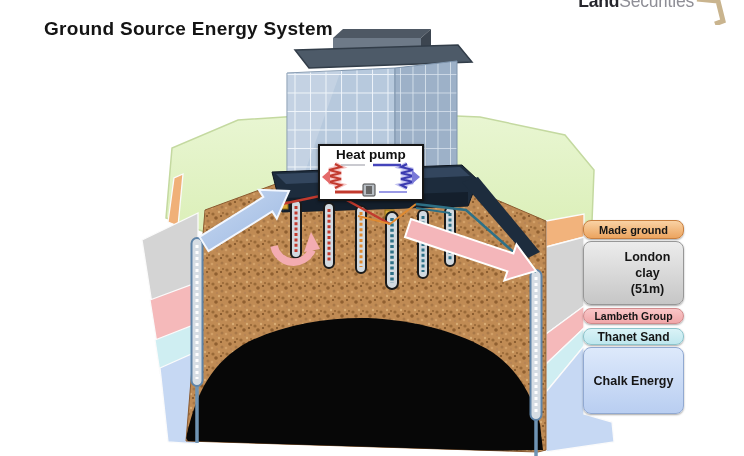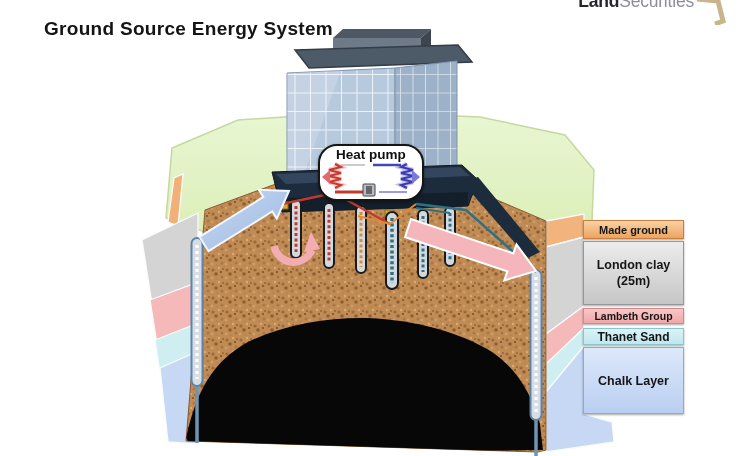--- a/index.html
+++ b/index.html
@@ -14,35 +14,35 @@
   .logo{
     position:absolute;top:-9px;right:18px;display:flex;align-items:flex-start;
     white-space:nowrap;
   }
   .logo .land{font-size:17.5px;font-weight:bold;color:#26262c;letter-spacing:-0.2px;}
   .logo .securities{font-size:17.5px;font-weight:normal;color:#8e8e96;letter-spacing:-0.2px;}
   .logo svg{margin-left:2px;margin-top:2px;}
   svg.diagram{position:absolute;left:0;top:0;}
   .heatpump{
     position:absolute;left:318px;top:144px;width:106px;height:57px;
-    background:#ffffff;border:2.5px solid #151515;border-radius:19px;
+    background:#ffffff;border:2.5px solid #151515;border-radius:0;
     box-shadow:0 1px 3px rgba(0,0,0,.45);box-sizing:border-box;text-align:center;
   }
   .heatpump .hp-label{font-size:13.5px;font-weight:bold;color:#101010;line-height:15px;margin-top:1px;}
   .legend{position:absolute;left:583px;top:0;width:101px;}
   .legend .row{
     position:absolute;left:0;width:101px;box-sizing:border-box;
     display:flex;flex-direction:column;align-items:center;justify-content:center;
     font-weight:bold;color:#151515;text-align:center;
-    box-shadow:0 1px 2px rgba(0,0,0,.35);border-radius:0;
+    box-shadow:0 1px 2px rgba(0,0,0,.35);border-radius:8px;
   }
   .row.made-ground{top:220px;height:19px;font-size:11px;
     background:linear-gradient(#f9d2a4,#eca45f);border:1px solid #c87f3f;}
   .row.london-clay{top:241px;height:64px;font-size:12.5px;line-height:16px;
-    background:linear-gradient(#ececec,#c6c6c6);border:1px solid #979797;}
+    background:linear-gradient(#ececec,#c6c6c6);border:1px solid #979797;padding-left:28px;}
   .row.lambeth{top:308px;height:16px;font-size:10.5px;
     background:linear-gradient(#f9c6c7,#f0a7a9);border:1px solid #d18a8c;}
   .row.thanet{top:328px;height:17px;font-size:12px;
     background:linear-gradient(#daf3f7,#bfe7ee);border:1px solid #8cc4cc;text-align:center;}
   .row.chalk{top:347px;height:67px;font-size:12.5px;
     background:linear-gradient(#dde9fb,#b9cef1);border:1px solid #91a9d1;}
 </style>
 </head>
 <body>
 
@@ -206,26 +206,26 @@
       <rect x="45" y="24" width="6" height="8" fill="#666"></rect>
     </svg>
   </div>
 
   <div class="legend">
     <div class="row made-ground">
       <span>Made ground</span>
     </div>
     <div class="row london-clay">
       <span>London clay</span>
-      <span>(25m)</span>
+      <span>(51m)</span>
     </div>
     <div class="row lambeth">
       <span>Lambeth Group</span>
     </div>
     <div class="row thanet">
       <span>Thanet Sand</span>
     </div>
     <div class="row chalk">
-      <span>Chalk Layer</span>
+      <span>Chalk Energy</span>
     </div>
   </div>
 
 </div>
 
 </body></html>

